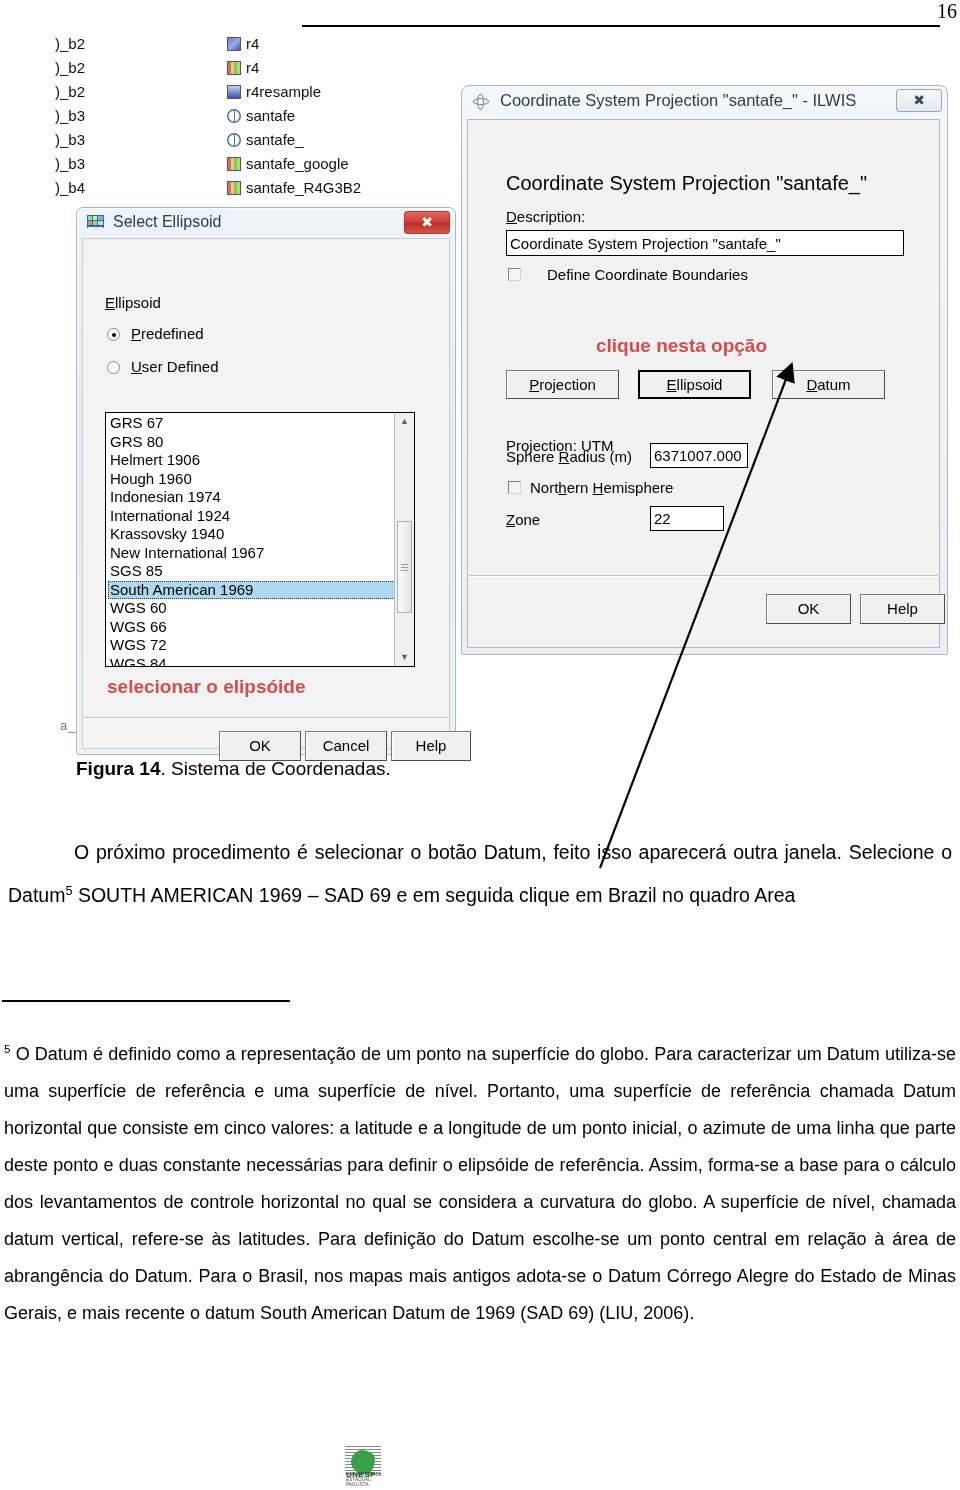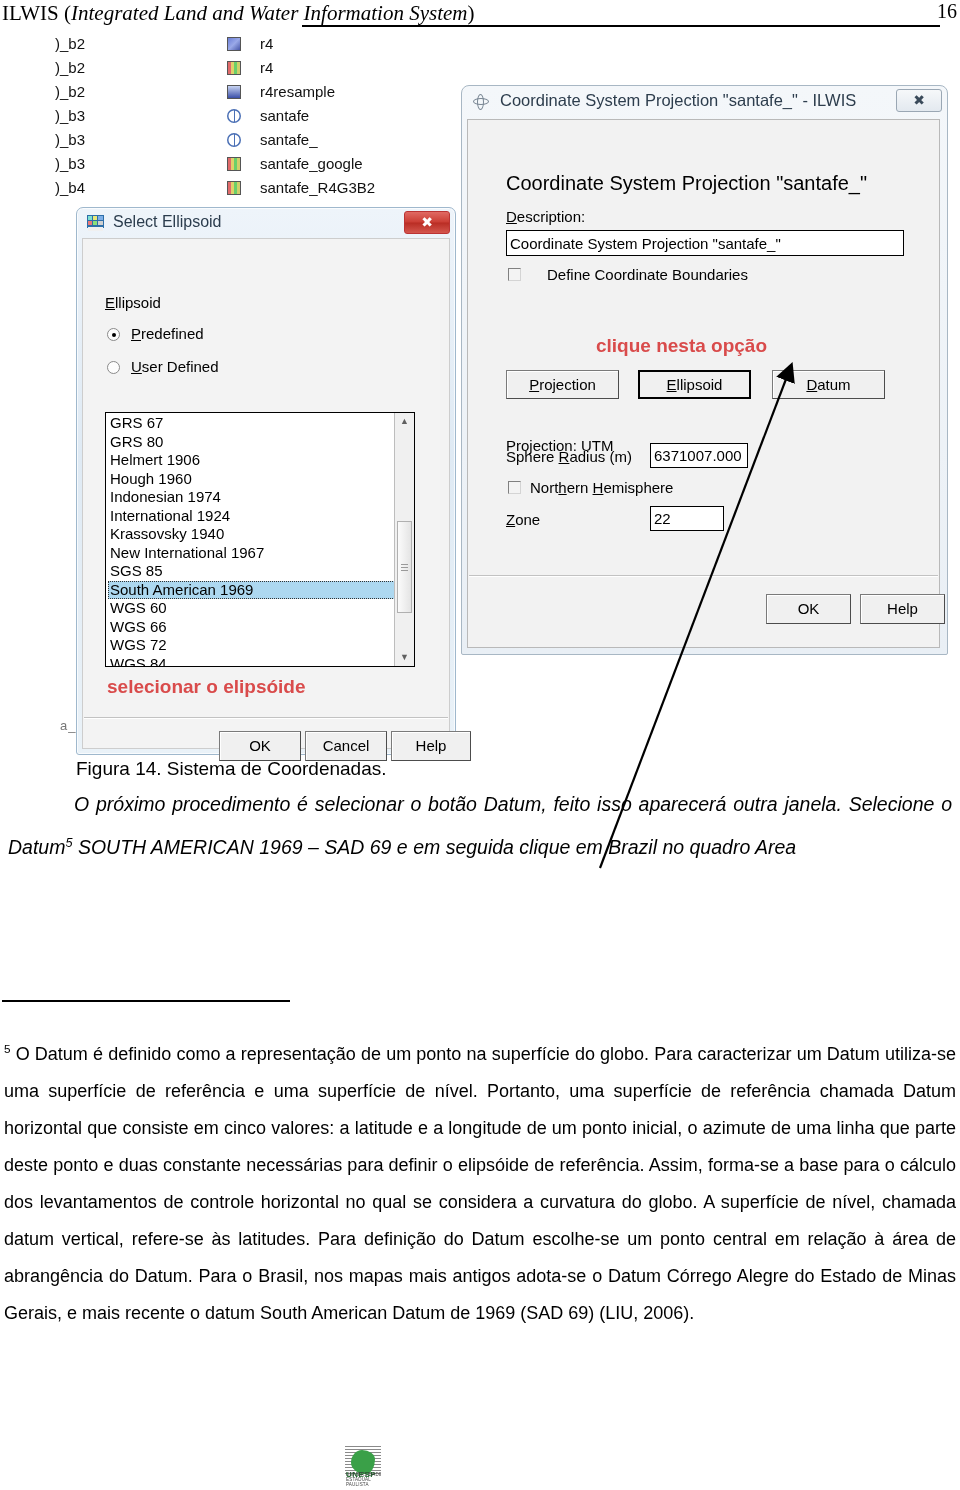--- a/index.html
+++ b/index.html
@@ -76,21 +76,21 @@
     left: 172px; top: 4px;
     width: 230px;
   }
   .cat-item {
     height: 24px;
     line-height: 24px;
     font-size: 15px;
     white-space: nowrap;
     display: flex;
     align-items: center;
-    gap: 19px;
+    gap: 5px;
     color: #111;
   }
   .cat-ico {
     width: 14px; height: 14px;
     display: inline-block;
     flex: 0 0 auto;
     border: 1px solid #555;
     box-sizing: border-box;
   }
   .ico-raster  { background: linear-gradient(135deg,#6b7fd7 0%, #9aa9e8 50%, #4857a8 100%); }
@@ -360,34 +360,33 @@
   }
 
   
   .fig-caption {
     position: absolute;
     left: 76px; top: 758px;
     font-size: 19px;
     color: #000;
     white-space: nowrap;
   }
-  .fig-caption b { font-weight: normal; text-align: right; }
+  .fig-caption b { font-weight: bold; text-align: right; }
 
   .para {
     position: absolute;
     font-size: 19.5px;
     line-height: 38px;
     color: #000;
     text-align: justify;
   }
   #para-main {
-    left: 8px; top: 785px;
+    left: 8px; top: 833px;
     width: 944px;
     text-indent: 66px;
-    font-style: italic;
   }
   .footnote-rule {
     position: absolute;
     left: 2px; top: 1000px;
     width: 288px; height: 0;
     border-bottom: 2px solid #000;
   }
   #para-footnote {
     left: 4px; top: 1030px;
     width: 952px;
@@ -448,21 +447,20 @@
     letter-spacing: -0.5px;
     line-height: 32px;
     color: #000;
     white-space: nowrap;
   }
 </style>
 </head>
 <body>
 
 <div class="doc-header">
-  <div class="doc-header-title"><span>ILWIS (</span><span class="ital">Integrated Land and Water Information System</span><span>)</span></div>
   <div class="doc-header-rule"></div>
   <div class="doc-header-page">16</div>
 </div>
 
 <div class="figure-area">
 
   <div class="catalog-bg">
     <div class="cat-left-col">
       <div>)_b2</div>
       <div>)_b2</div>

